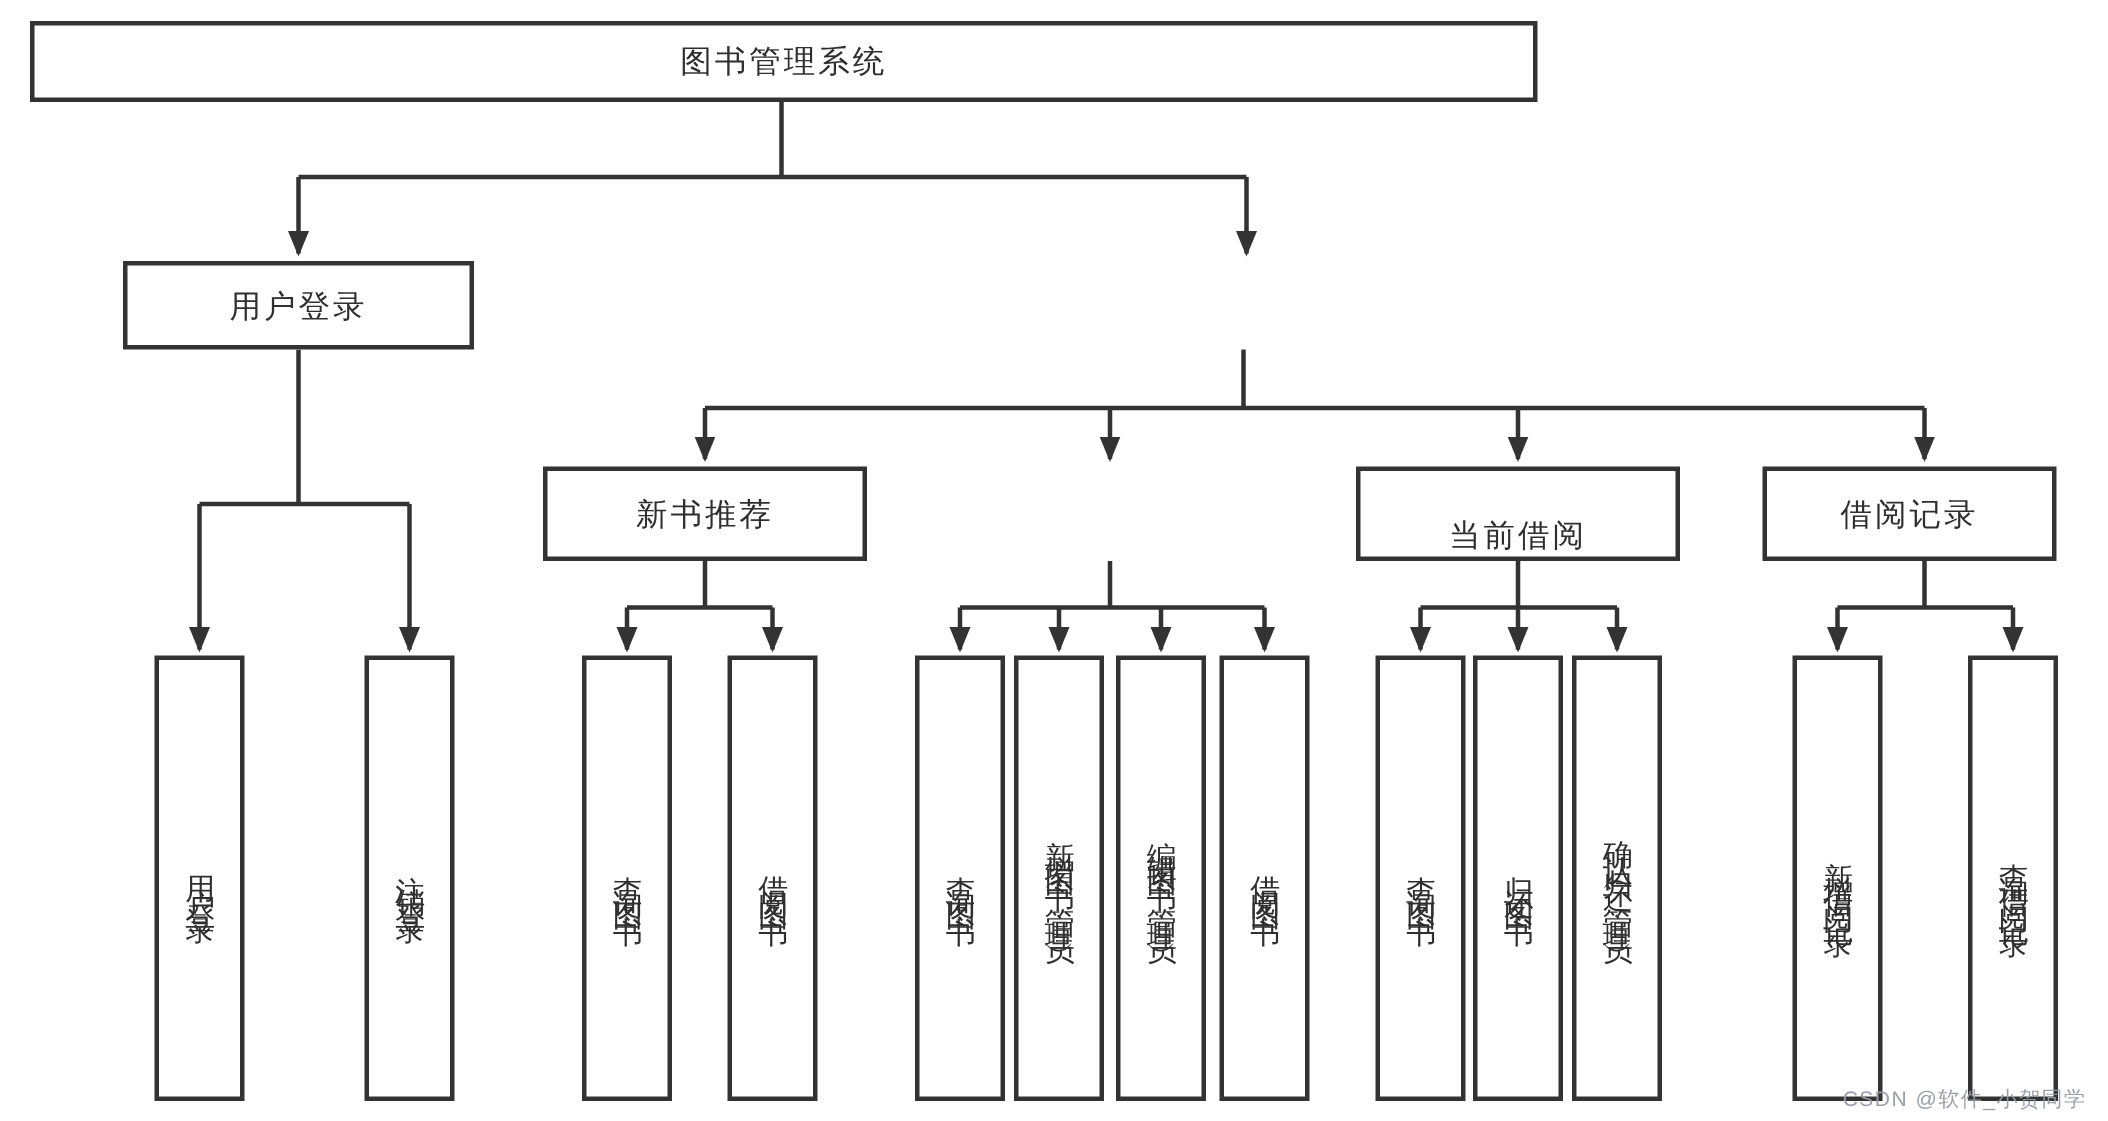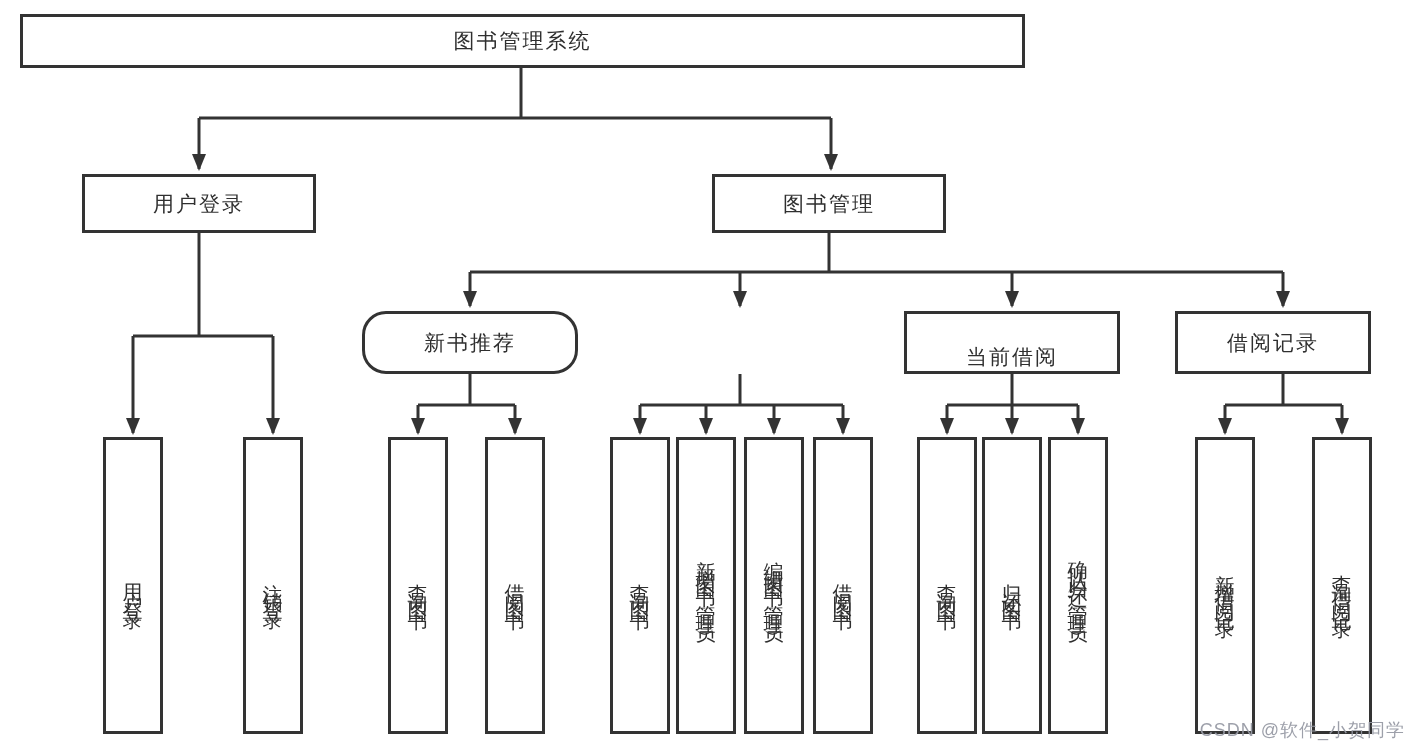--- a/index.html
+++ b/index.html
@@ -51,24 +51,24 @@
   .leaf .vtext {
     writing-mode: vertical-rl;
     text-orientation: mixed;
     font-size: 20px;
     letter-spacing: 9px;
     color: #2f2f2f;
     line-height: 1;
   }
   .watermark {
     position: absolute;
-    right: 0;
+    right: 14px;
     bottom: 5px;
     z-index: 5;
-    font-size: 18px;
+    font-size: 14px;
     letter-spacing: 1px;
     color: rgba(152, 155, 165, 0.95);
   }
 </style>
 </head>
 <body>
 
 <div class="canvas">
 
   <svg class="connectors" viewBox="0 0 1405 747" xmlns="http://www.w3.org/2000/svg">
@@ -121,25 +121,22 @@
     </g>
   </svg>
 
   <div class="node" style="left:20px; top:14px; width:1005px; height:54px;">
     <span>图书管理系统</span>
   </div>
 
   <div class="node" style="left:82px; top:174px; width:234px; height:59px;">
     <span>用户登录</span>
   </div>
-  <div class="node" style="left:712px; top:174px; width:234px; height:59px;">
-    <span>图书管理</span>
-  </div>
 
-  <div class="node" style="left:362px; top:311px; width:216px; height:63px;border-radius:24px;">
+  <div class="node" style="left:362px; top:311px; width:216px; height:63px;">
     <span>新书推荐</span>
   </div>
   <div class="node" style="left:904px; top:311px; width:216px; height:63px;align-items:flex-end;">
     <span>当前借阅</span>
   </div>
   <div class="node" style="left:1175px; top:311px; width:196px; height:63px;">
     <span>借阅记录</span>
   </div>
 
   <div class="leaf" style="left:103px;">

